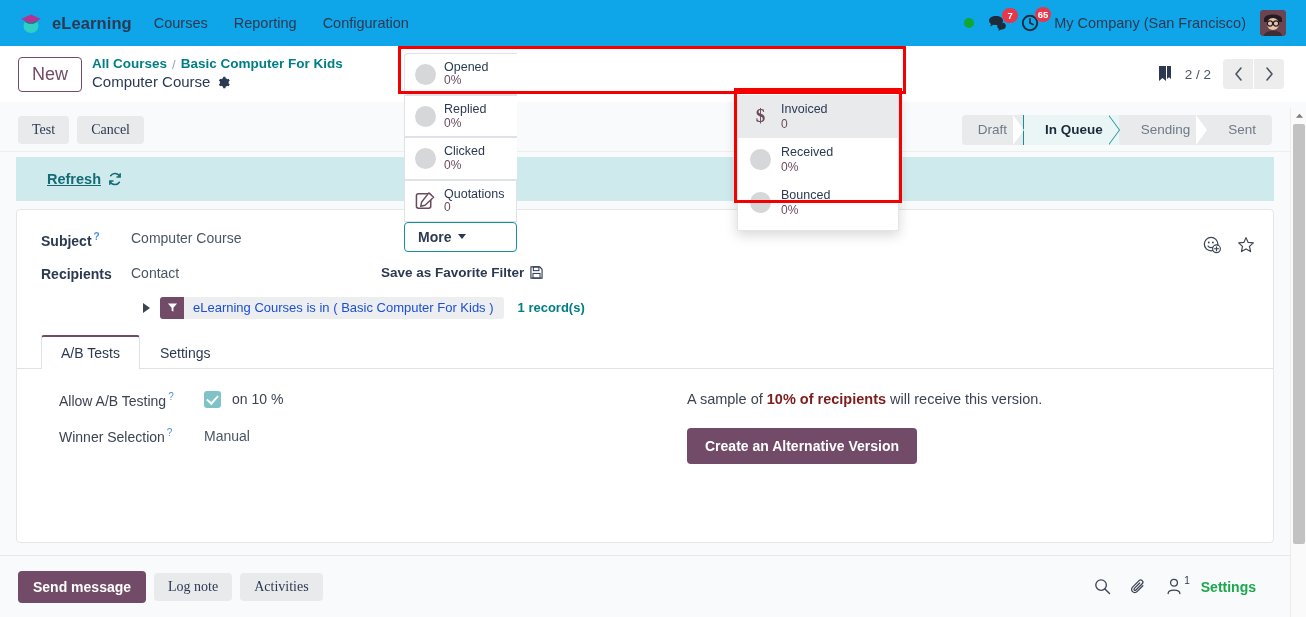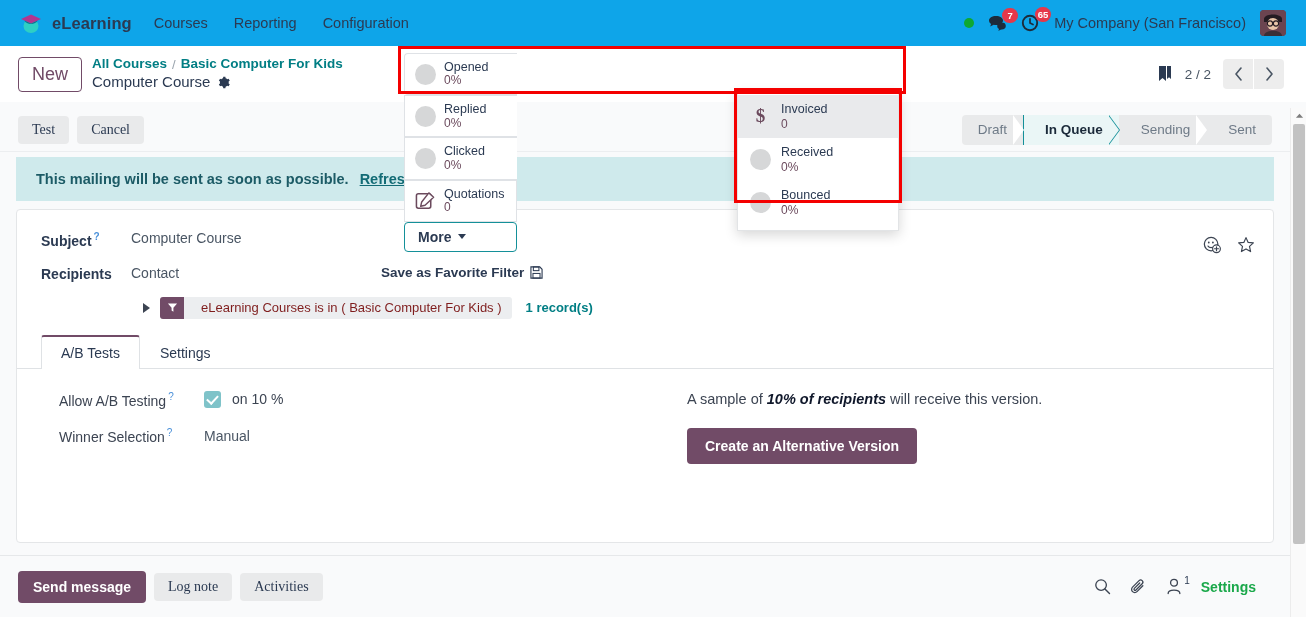--- a/index.html
+++ b/index.html
@@ -311,22 +311,22 @@
   .filter-chip {
     display: flex; align-items: center;
     background: #eceef0; border-radius: 3px;
     overflow: hidden;
   }
   .chip-ico {
     background: #714b67; width: 24px; height: 22px;
     display: flex; align-items: center; justify-content: center;
   }
   .chip-text {
-    font-size: 13px; color: #7f1d1d;
-    padding: 0 10px 0 17px; line-height: 22px;
+    font-size: 13px; color: #1d4ed8;
+    padding: 0 10px 0 9px; line-height: 22px;
   }
   .rec-count {
     font-size: 13px; font-weight: 700; color: #017e84;
     cursor: pointer; margin-left: 4px;
   }
 
   
   .tabs {
     display: flex; align-items: flex-end;
     border-bottom: 1px solid #dfe2e5;
@@ -364,21 +364,21 @@
   }
   .chk::after {
     content: ""; position: absolute;
     left: 5px; top: 2px; width: 5px; height: 9px;
     border: solid #fff; border-width: 0 2px 2px 0;
     transform: rotate(43deg);
   }
   .ab-text { font-size: 14px; color: #3c4452; margin-left: 11px; }
   .ab-val { font-size: 14px; color: #4a5664; }
   .rt-line { font-size: 14.5px; color: #3c4452; margin-bottom: 21px; }
-  .rt-line b { color: #0f172a; font-style: italic; }
+  .rt-line b { color: #7f1d1d; }
   .btn-primary {
     background: #714b67; color: #fff; border: none;
     border-radius: 4px; font-size: 14px; font-weight: 700;
     padding: 10px 18px; cursor: pointer; font-family: inherit;
   }
 
   
   .chatter {
     position: absolute; bottom: 0; left: 0;
     width: 1290px; height: 62px;
@@ -590,21 +590,20 @@
     <button class="btn-plain">Cancel</button>
     <div class="statusbar">
       <span class="stage">Draft</span>
       <span class="stage active active-left">In Queue</span>
       <span class="stage">Sending</span>
       <span class="stage">Sent</span>
     </div>
   </div>
 
   <div class="alert">
-    <span>This mailing will be sent as soon as possible.</span>
     <span class="alert-link">Refresh</span>
     <span class="refresh-ico">
       <svg width="14" height="14" viewBox="0 0 16 16">
         <path d="M13.6 5.5A6 6 0 003 4.3 M13.9 2 v3.6 h-3.6" fill="none" stroke="#126b75" stroke-width="1.7" stroke-linecap="round"></path>
         <path d="M2.4 10.5A6 6 0 0013 11.7 M2.1 14 v-3.6 h3.6" fill="none" stroke="#126b75" stroke-width="1.7" stroke-linecap="round"></path>
       </svg>
     </span>
   </div>
 
   <div class="sheet">

